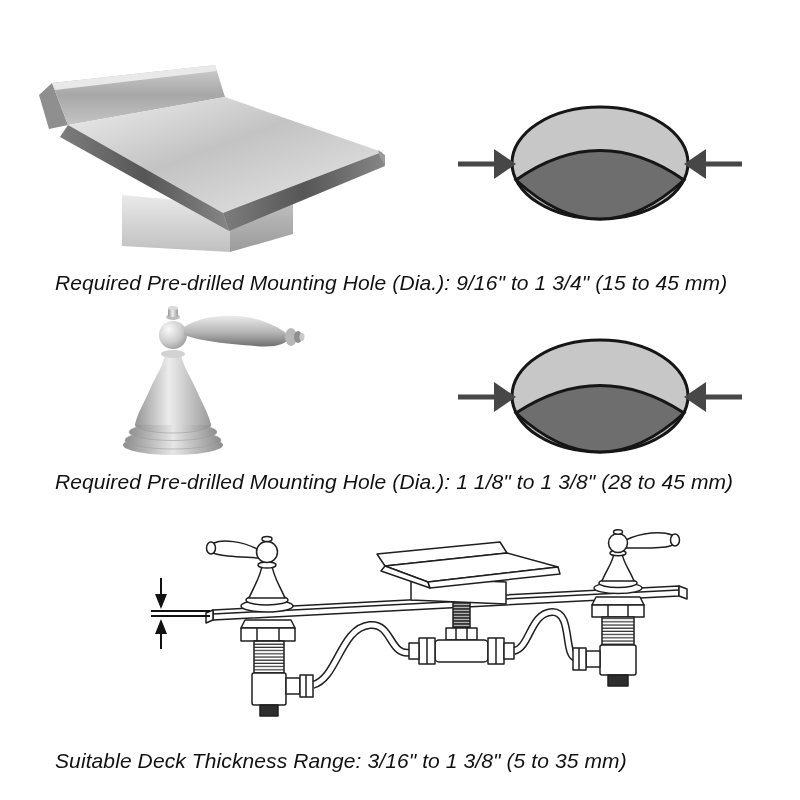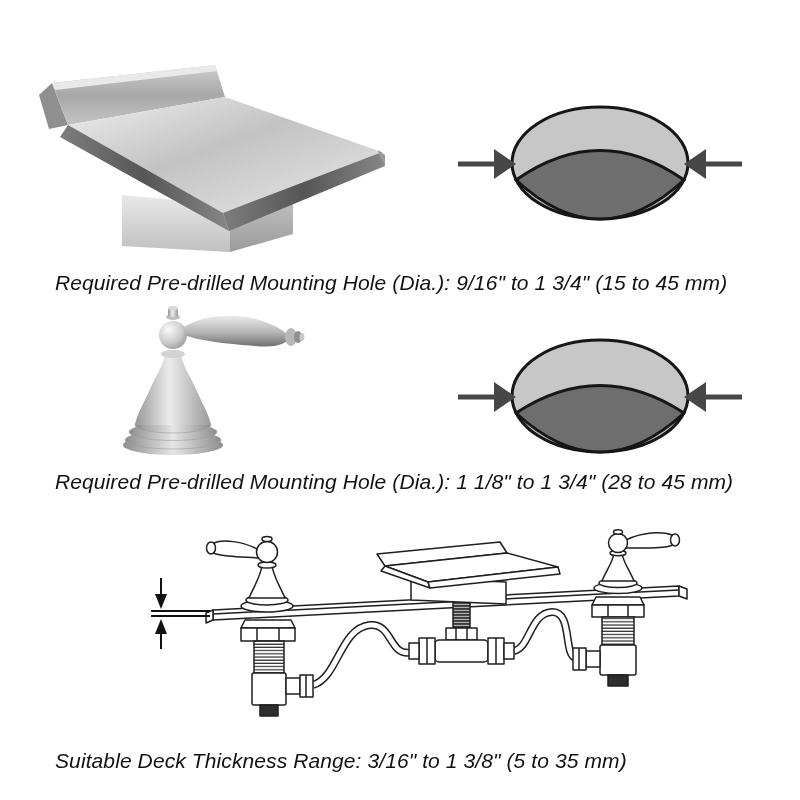--- a/index.html
+++ b/index.html
@@ -132,21 +132,21 @@
     <g fill="#474747" stroke="#474747">
       <line x1="8" y1="79" x2="46" y2="79" stroke-width="5"></line>
       <polygon points="44,64 44,94 66,79" stroke="none"></polygon>
     </g>
     <g fill="#474747" stroke="#474747">
       <line x1="292" y1="79" x2="254" y2="79" stroke-width="5"></line>
       <polygon points="256,64 256,94 234,79" stroke="none"></polygon>
     </g>
   </svg>
 
-  <div class="caption cap2">Required Pre-drilled Mounting Hole (Dia.): 1 1/8" to 1 3/4" (28 to 45 mm)</div>
+  <div class="caption cap2">Required Pre-drilled Mounting Hole (Dia.): 1 1/8" to 1 3/8" (28 to 45 mm)</div>
 
   <svg class="fig" style="left:130px;top:528px;" width="660" height="210" viewBox="0 0 660 210" fill="#ffffff" stroke="#1f1f1f" stroke-width="1.5" stroke-linejoin="round">
     <defs>
       <pattern id="thr" width="4" height="3.2" patternUnits="userSpaceOnUse">
         <rect width="4" height="3.2" fill="#fff" stroke="none"></rect>
         <line x1="0" y1="1" x2="4" y2="1" stroke="#2c2c2c" stroke-width="1.2"></line>
       </pattern>
       <pattern id="thrD" width="4" height="3" patternUnits="userSpaceOnUse">
         <rect width="4" height="3" fill="#3a3a3a" stroke="none"></rect>
         <line x1="0" y1="1.4" x2="4" y2="1.4" stroke="#cfcfcf" stroke-width="0.9"></line>

